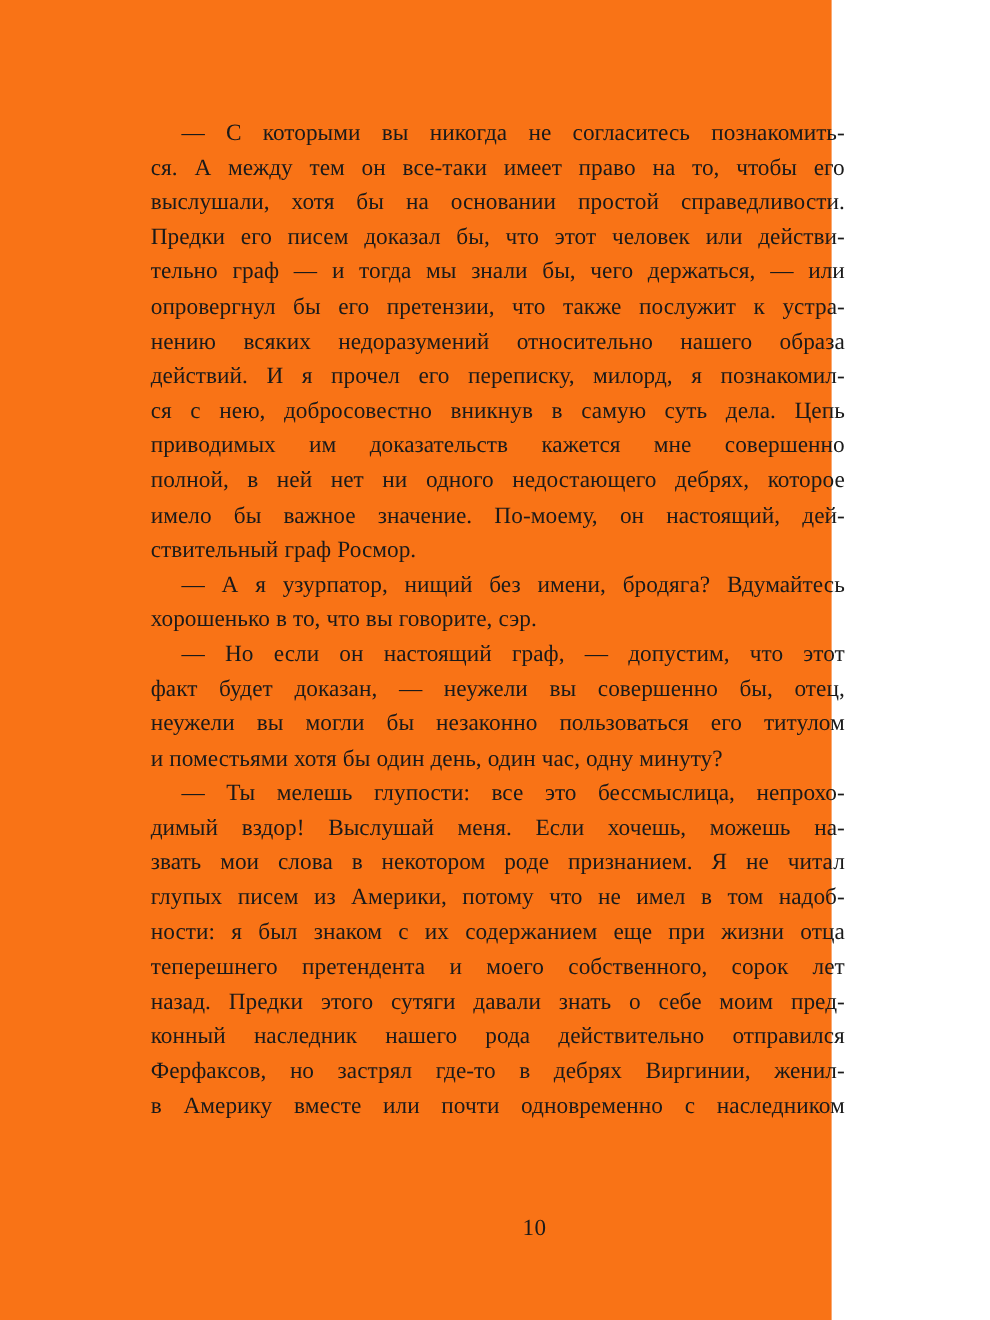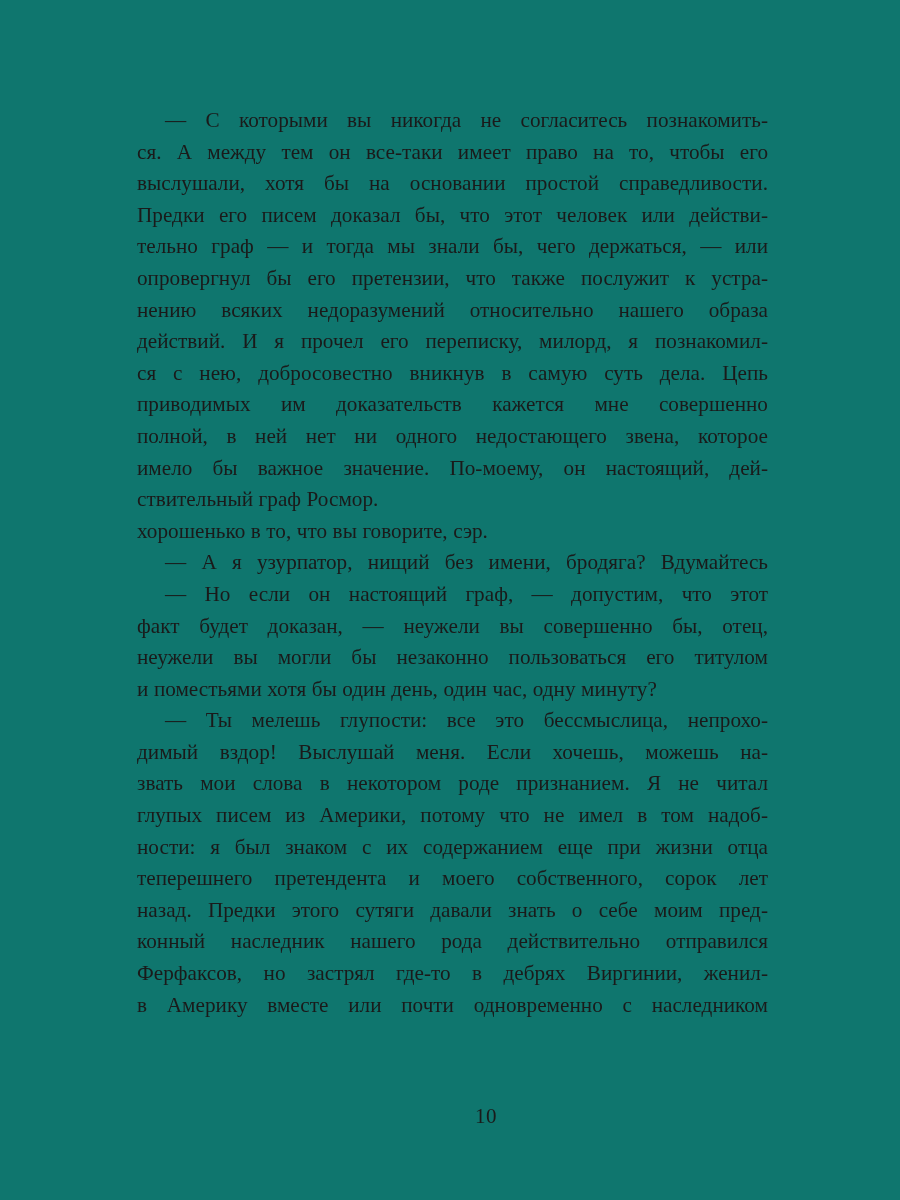--- a/index.html
+++ b/index.html
@@ -11,23 +11,23 @@
     width: 900px;
     height: 1200px;
     background: #ffffff;
     font-family: "Liberation Serif", "DejaVu Serif", serif;
     color: #1a1a1a;
     overflow: hidden;
   }
 
   .page {
     position: relative;
-    width: 900px;
+    width: 756px;
     height: 1200px;
-    background: #0f766e;
+    background: #f97316;
     box-sizing: border-box;
   }
 
   .text-block {
     position: absolute;
     left: 137px;
     top: 105px;
     width: 631px;
   }
 
@@ -86,28 +86,28 @@
       <span class="line first">— С которыми вы никогда не согласитесь познакомить-</span>
       <span class="line">ся. А между тем он все-таки имеет право на то, чтобы его</span>
       <span class="line">выслушали, хотя бы на основании простой справедливости.</span>
       <span class="line">Предки его писем доказал бы, что этот человек или действи-</span>
       <span class="line">тельно граф — и тогда мы знали бы, чего держаться, — или</span>
       <span class="line">опровергнул бы его претензии, что также послужит к устра-</span>
       <span class="line">нению всяких недоразумений относительно нашего образа</span>
       <span class="line">действий. И я прочел его переписку, милорд, я познакомил-</span>
       <span class="line">ся с нею, добросовестно вникнув в самую суть дела. Цепь</span>
       <span class="line">приводимых им доказательств кажется мне совершенно</span>
-      <span class="line">полной, в ней нет ни одного недостающего звена, которое</span>
+      <span class="line">полной, в ней нет ни одного недостающего дебрях, которое</span>
       <span class="line">имело бы важное значение. По-моему, он настоящий, дей-</span>
       <span class="line last">ствительный граф Росмор.</span>
     </p>
 
     <p class="para">
+      <span class="line first">— А я узурпатор, нищий без имени, бродяга? Вдумайтесь</span>
       <span class="line last">хорошенько в то, что вы говорите, сэр.</span>
-      <span class="line first">— А я узурпатор, нищий без имени, бродяга? Вдумайтесь</span>
     </p>
 
     <p class="para">
       <span class="line first">— Но если он настоящий граф, — допустим, что этот</span>
       <span class="line">факт будет доказан, — неужели вы совершенно бы, отец,</span>
       <span class="line">неужели вы могли бы незаконно пользоваться его титулом</span>
       <span class="line last">и поместьями хотя бы один день, один час, одну минуту?</span>
     </p>
 
     <p class="para">

